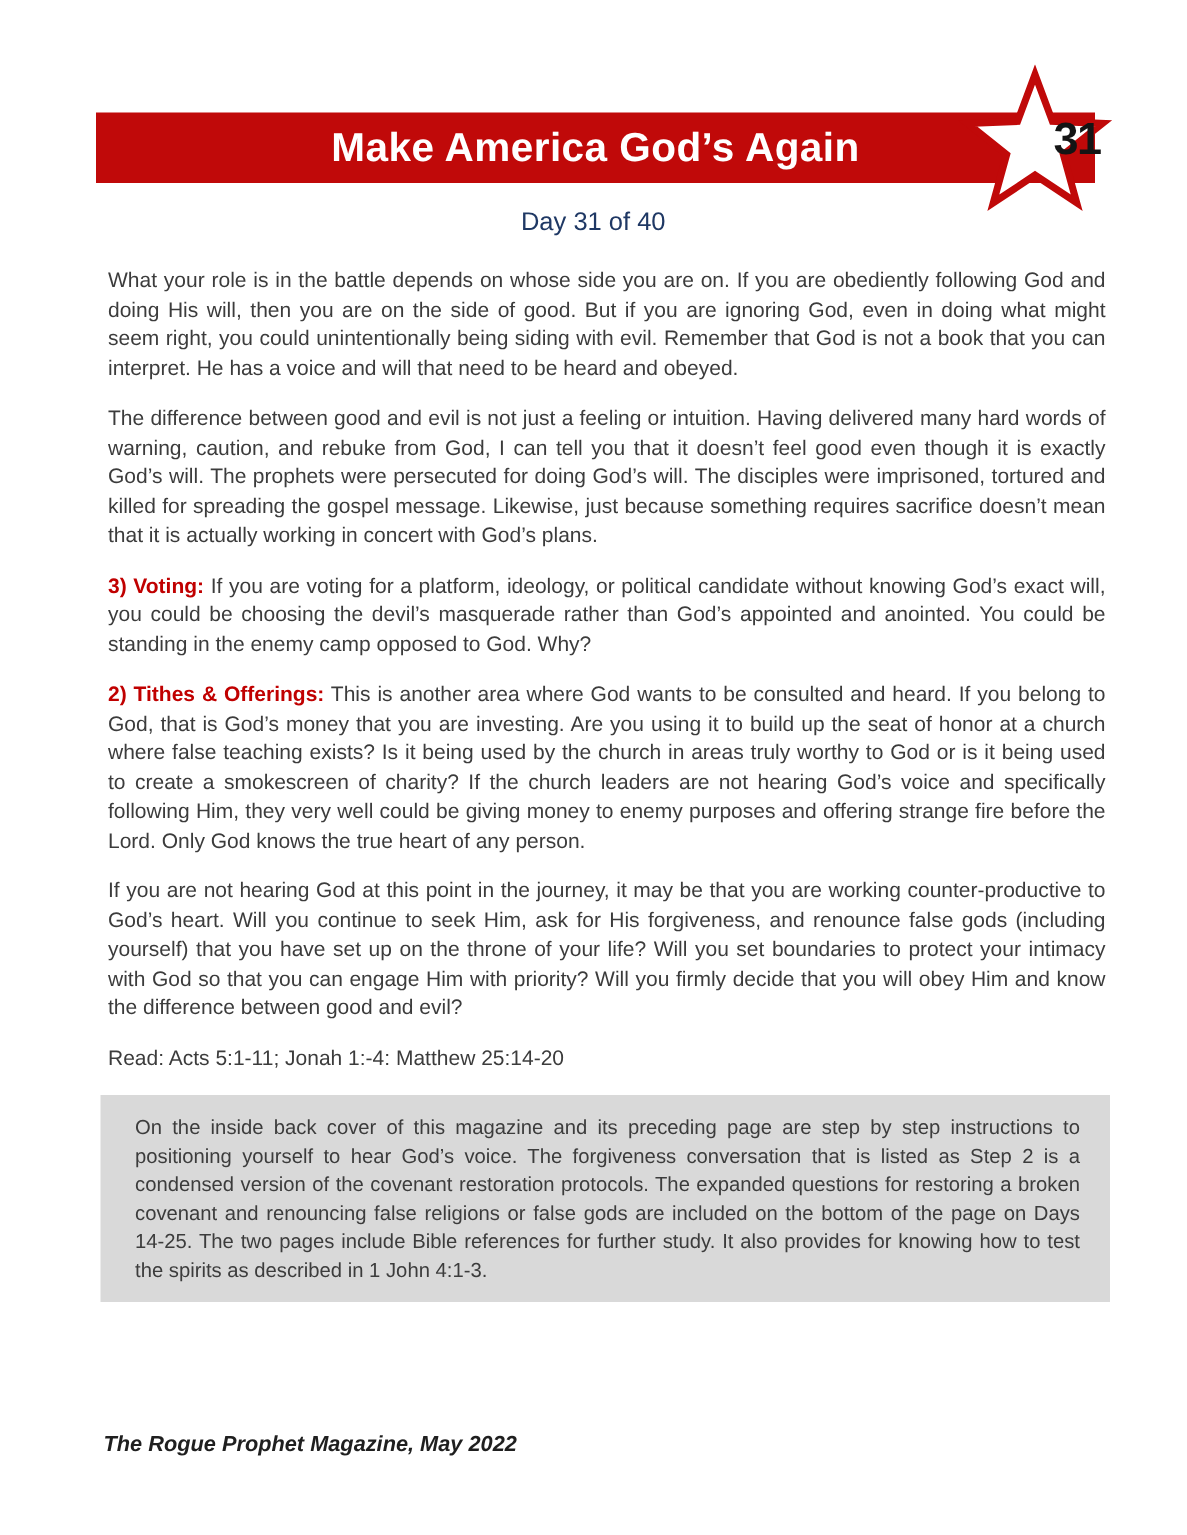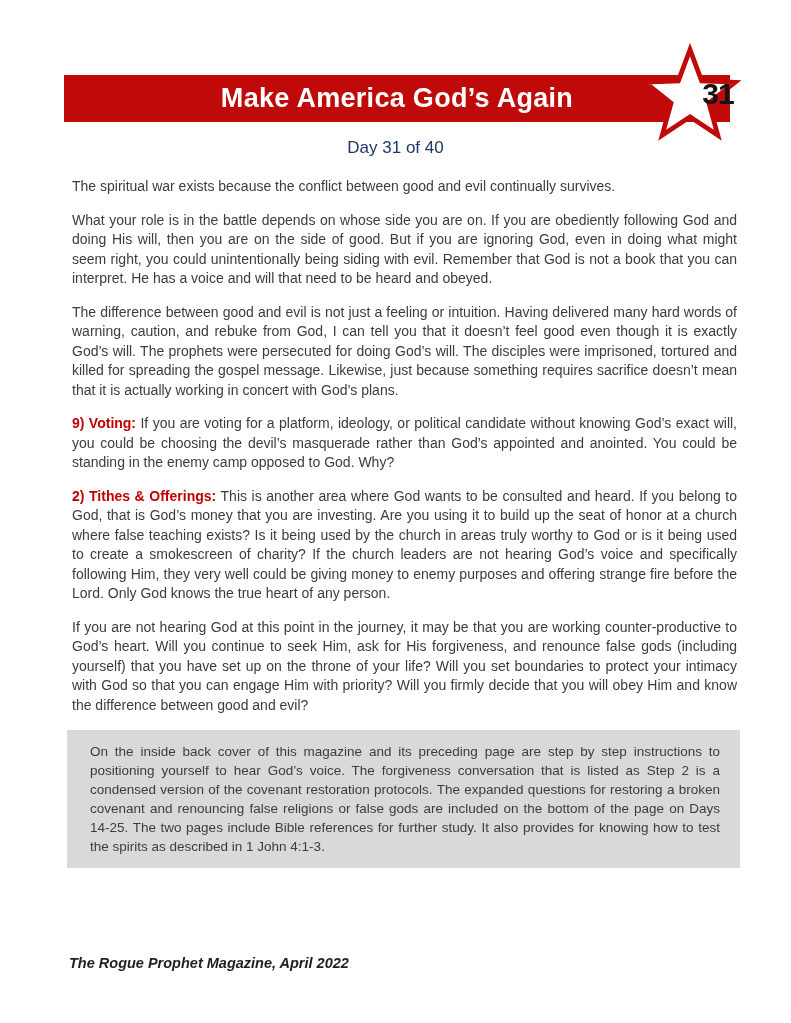--- a/index.html
+++ b/index.html
@@ -111,33 +111,33 @@
       <svg viewBox="0 0 110 110" xmlns="http://www.w3.org/2000/svg">
         <polygon points="55,7 67.3,40.1 102.6,41.5 75,63.5 84.4,97.5 55,78 25.6,97.5 35,63.5 7.4,41.5 42.7,40.1" fill="#ffffff" stroke="#C00909" stroke-width="5" stroke-linejoin="miter"></polygon>
       </svg>
       <span class="star-number">31</span>
     </div>
   </header>
 
   <h2 class="subtitle">Day 31 of 40</h2>
 
   <main class="content">
-    <p>The spiritual war exists because the conflict between good and evil continually survives.</p>
     <p>What your role is in the battle depends on whose side you are on.  If you are obediently following God and doing His will, then you are on the side of good.  But if you are ignoring God, even in doing what might seem right, you could unintentionally being siding with evil. Remember that God is not a book that you can interpret. He has a voice and will that need to be heard and obeyed.</p>
     <p>The difference between good and evil is not just a feeling or intuition. Having delivered many hard words of warning, caution, and rebuke from God, I can tell you that it doesn’t feel good even though it is exactly God’s will. The prophets were persecuted for doing God’s will. The disciples were imprisoned, tortured and killed for spreading the gospel message. Likewise, just because something requires sacrifice doesn’t mean that it is actually working in concert with God’s plans.</p>
     <p>
-      <span class="red-label">9) Voting:</span>
+      <span class="red-label">3) Voting:</span>
       <span>If you are voting for a platform, ideology, or political candidate without knowing God’s exact will, you could be choosing the devil’s masquerade rather than God’s appointed and anointed. You could be standing in the enemy camp opposed to God. Why?</span>
     </p>
     <p>
       <span class="red-label">2) Tithes &amp; Offerings:</span>
       <span>This is another area where God wants to be consulted and heard. If you belong to God, that is God’s money that you are investing. Are you using it to build up the seat of honor at a church where false teaching exists? Is it being used by the church in areas truly worthy to God or is it being used to create a smokescreen of charity? If the church leaders are not hearing God’s voice and specifically following Him, they very well could be giving money to enemy purposes and offering strange fire before the Lord. Only God knows the true heart of any person.</span>
     </p>
     <p>If you are not hearing God at this point in the journey, it may be that you are working counter-productive to God’s heart. Will you continue to seek Him, ask for His forgiveness, and renounce false gods (including yourself) that you have set up on the throne of your life? Will you set boundaries to protect your intimacy with God so that you can engage Him with priority? Will you firmly decide that you will obey Him and know the difference between good and evil?</p>
+    <p>Read: Acts 5:1-11; Jonah 1:-4: Matthew 25:14-20</p>
 
     <div class="note-box">
       <p>On the inside back cover of this magazine and its preceding page are step by step instructions to positioning yourself to hear God’s voice. The forgiveness conversation that is listed as Step 2 is a condensed version of the covenant restoration protocols. The expanded questions for restoring a broken covenant and renouncing false religions or false gods are included on the bottom of the page on Days 14-25.  The two pages include Bible references for further study. It also provides for knowing how to test the spirits as described in 1 John 4:1-3.</p>
     </div>
   </main>
 
-  <footer class="footer">The Rogue Prophet Magazine, April 2022</footer>
+  <footer class="footer">The Rogue Prophet Magazine, May 2022</footer>
 
 </div>
 
 </body></html>

